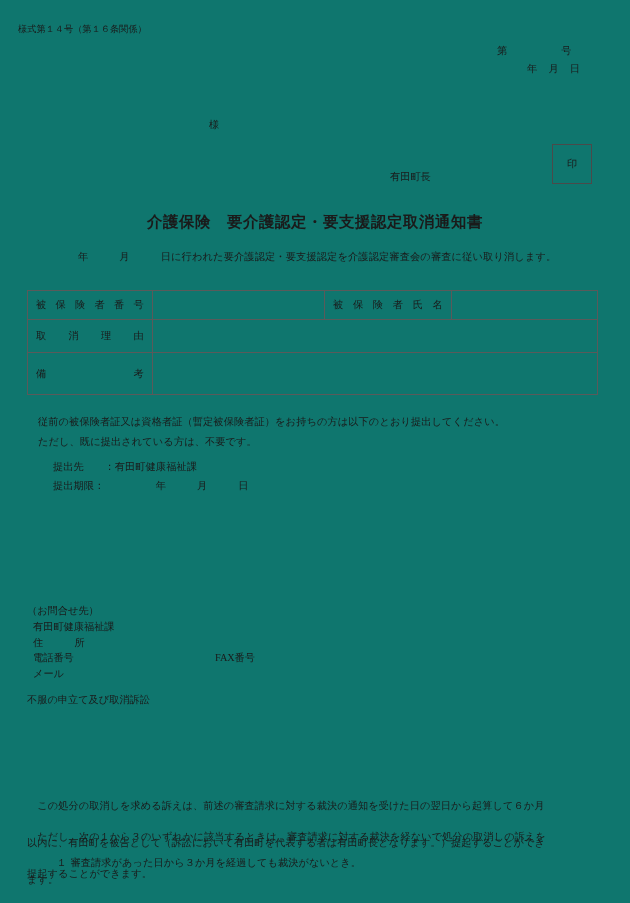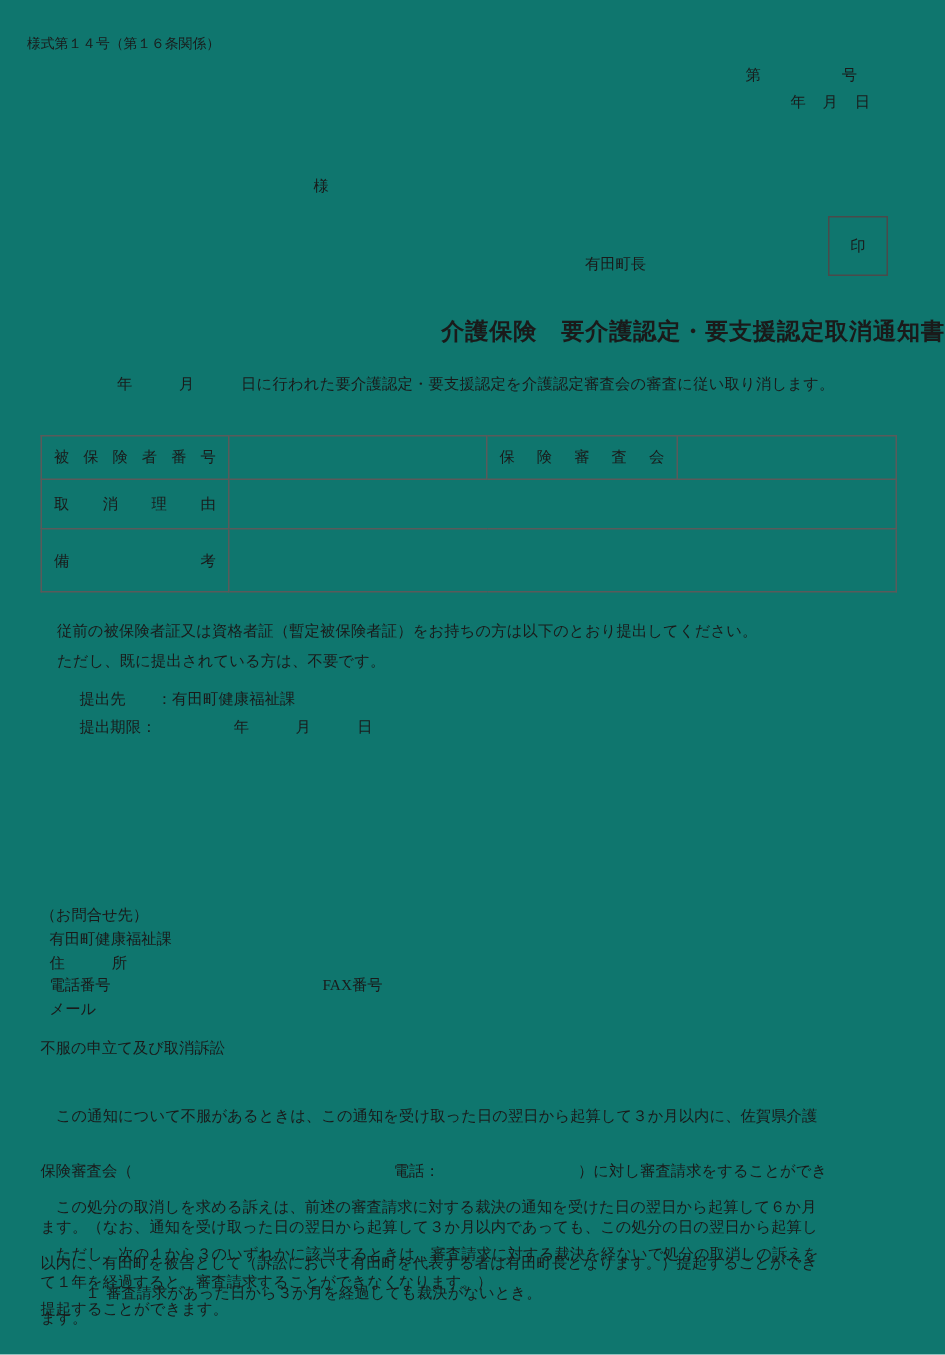--- a/index.html
+++ b/index.html
@@ -53,21 +53,21 @@
     transform: translateY(-50%);
     text-align: center;
     font-size: 10.2px;
   }
 
   
   #doc-title {
     position: absolute;
     left: 0; right: 0;
     top: 214px;
-    text-align: right;
+    text-align: center;
   }
   #subtitle-line { left: 78px; top: 252px; letter-spacing: 0.15px; }
 
   
   #form-table {
     position: absolute;
     left: 27px;
     top: 290px;
     width: 571px;
     border-collapse: collapse;
@@ -151,21 +151,21 @@
 
   <div class="t fs15" id="doc-title">介護保険　要介護認定・要支援認定取消通知書</div>
 
   <div class="t fs10" id="subtitle-line">年　　　月　　　日に行われた要介護認定・要支援認定を介護認定審査会の審査に従い取り消します。</div>
 
   <table id="form-table">
     <tbody>
       <tr class="row-h1">
         <td class="lbl col-a">被保険者番号</td>
         <td class="col-b"></td>
-        <td class="lbl col-c">保険審査会</td>
+        <td class="lbl col-c">被保険者氏名</td>
         <td></td>
       </tr>
       <tr class="row-h2">
         <td class="lbl col-a">取消理由</td>
         <td colspan="3"></td>
       </tr>
       <tr class="row-h3">
         <td class="lbl col-a">備考</td>
         <td colspan="3"></td>
       </tr>
@@ -179,26 +179,20 @@
 
   <div class="t fs10" id="contact-title">（お問合せ先）</div>
   <div class="t fs10" id="contact-dept">有田町健康福祉課</div>
   <div class="t fs10" id="contact-addr">住　　　所</div>
   <div class="t fs10" id="contact-tel">電話番号</div>
   <div class="t fs10" id="contact-fax">FAX番号</div>
   <div class="t fs10" id="contact-mail">メール</div>
 
   <div class="t fs10" id="appeal-heading">不服の申立て及び取消訴訟</div>
 
-  <div class="t fs10" id="appeal-p1">
-    <span class="ln">　この通知について不服があるときは、この通知を受け取った日の翌日から起算して３か月以内に、佐賀県介護</span>
-    <span class="ln">保険審査会（　　　　　　　　　　　　　　　　　電話：　　　　　　　　　）に対し審査請求をすることができ</span>
-    <span class="ln">ます。（なお、通知を受け取った日の翌日から起算して３か月以内であっても、この処分の日の翌日から起算し</span>
-    <span class="ln">て１年を経過すると、審査請求することができなくなります。）</span>
-  </div>
 
   <div class="t fs10" id="appeal-p2">
     <span class="ln">　この処分の取消しを求める訴えは、前述の審査請求に対する裁決の通知を受けた日の翌日から起算して６か月</span>
     <span class="ln">以内に、有田町を被告として（訴訟において有田町を代表する者は有田町長となります。）提起することができ</span>
     <span class="ln">ます。</span>
   </div>
 
   <div class="t fs10" id="appeal-p3">
     <span class="ln">　ただし、次の１から３のいずれかに該当するときは、審査請求に対する裁決を経ないで処分の取消しの訴えを</span>
     <span class="ln">提起することができます。</span>

